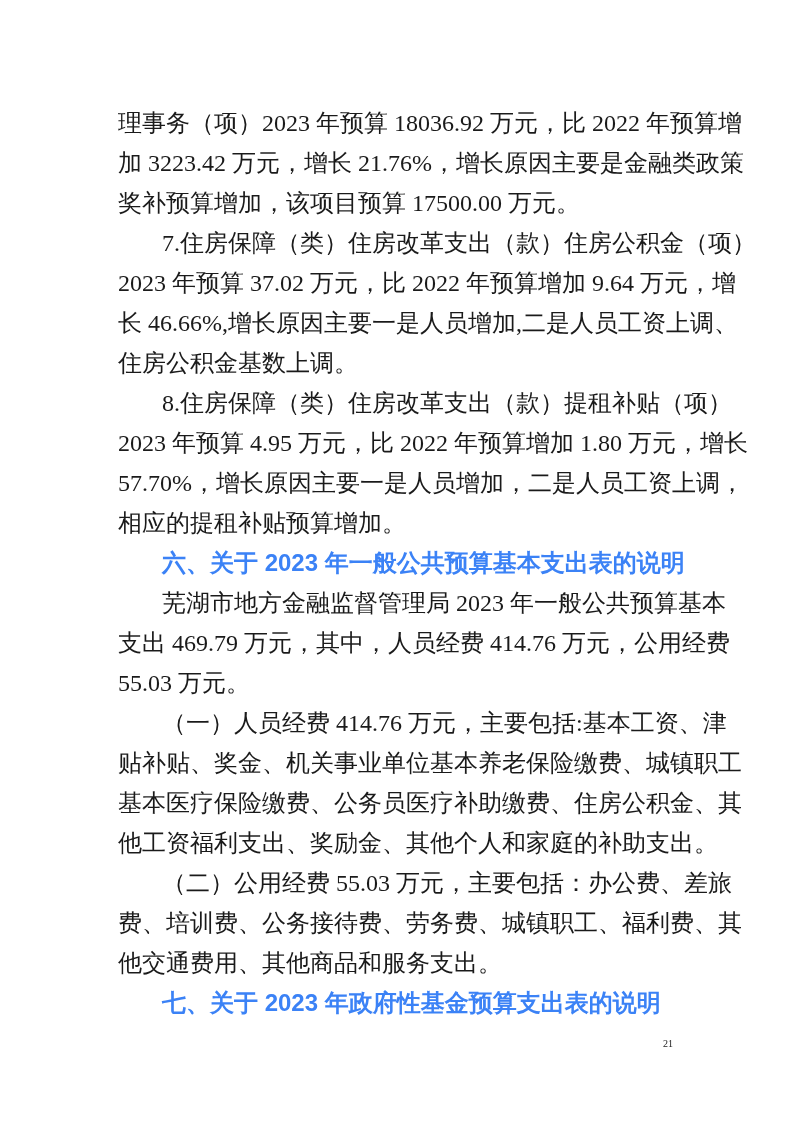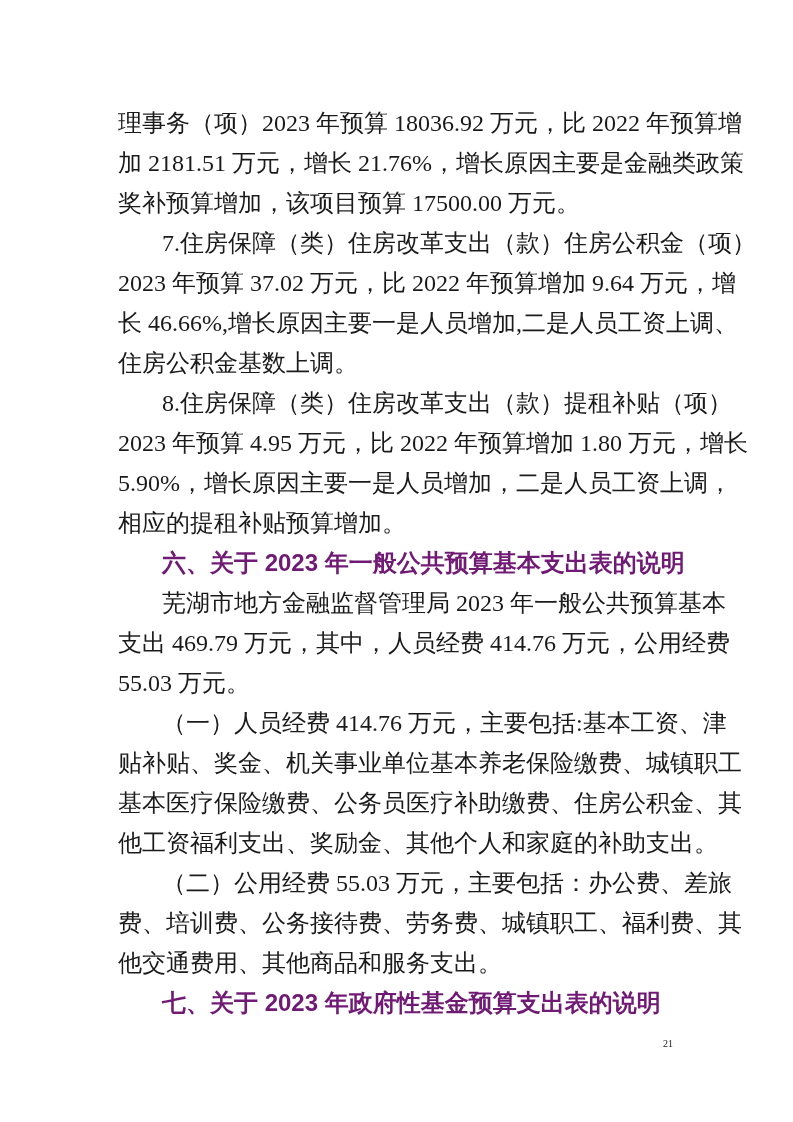--- a/index.html
+++ b/index.html
@@ -39,48 +39,48 @@
     text-align-last: justify;
   }
   
   .ind {
     text-indent: 44px;
   }
   
   .heading {
     font-family: "Liberation Sans", "DejaVu Sans", sans-serif;
     font-weight: 700;
-    color: #701a75;
+    color: #3b82f6;
     text-align: left;
     text-align-last: left;
   }
   .pagenum {
     position: absolute;
     top: 1034px;
     right: 120px;
     font-size: 10px;
     line-height: 20px;
     color: #222222;
   }
 </style>
 </head>
 <body>
 
 <div class="page">
   <main class="content">
     <div class="line j">理事务（项）2023 年预算 18036.92 万元，比 2022 年预算增</div>
-    <div class="line j">加 2181.51 万元，增长 21.76%，增长原因主要是金融类政策</div>
+    <div class="line j">加 3223.42 万元，增长 21.76%，增长原因主要是金融类政策</div>
     <div class="line">奖补预算增加，该项目预算 17500.00 万元。</div>
     <div class="line j ind">7.住房保障（类）住房改革支出（款）住房公积金（项）</div>
     <div class="line j">2023 年预算 37.02 万元，比 2022 年预算增加 9.64 万元，增</div>
     <div class="line j">长 46.66%,增长原因主要一是人员增加,二是人员工资上调、</div>
     <div class="line">住房公积金基数上调。</div>
     <div class="line j ind">8.住房保障（类）住房改革支出（款）提租补贴（项）</div>
     <div class="line j">2023 年预算 4.95 万元，比 2022 年预算增加 1.80 万元，增长</div>
-    <div class="line j">5.90%，增长原因主要一是人员增加，二是人员工资上调，</div>
+    <div class="line j">57.70%，增长原因主要一是人员增加，二是人员工资上调，</div>
     <div class="line">相应的提租补贴预算增加。</div>
     <div class="line ind heading">六、关于 2023 年一般公共预算基本支出表的说明</div>
     <div class="line j ind">芜湖市地方金融监督管理局 2023 年一般公共预算基本</div>
     <div class="line j">支出 469.79 万元，其中，人员经费 414.76 万元，公用经费</div>
     <div class="line">55.03 万元。</div>
     <div class="line j ind">（一）人员经费 414.76 万元，主要包括:基本工资、津</div>
     <div class="line j">贴补贴、奖金、机关事业单位基本养老保险缴费、城镇职工</div>
     <div class="line j">基本医疗保险缴费、公务员医疗补助缴费、住房公积金、其</div>
     <div class="line">他工资福利支出、奖励金、其他个人和家庭的补助支出。</div>
     <div class="line j ind">（二）公用经费 55.03 万元，主要包括：办公费、差旅</div>

